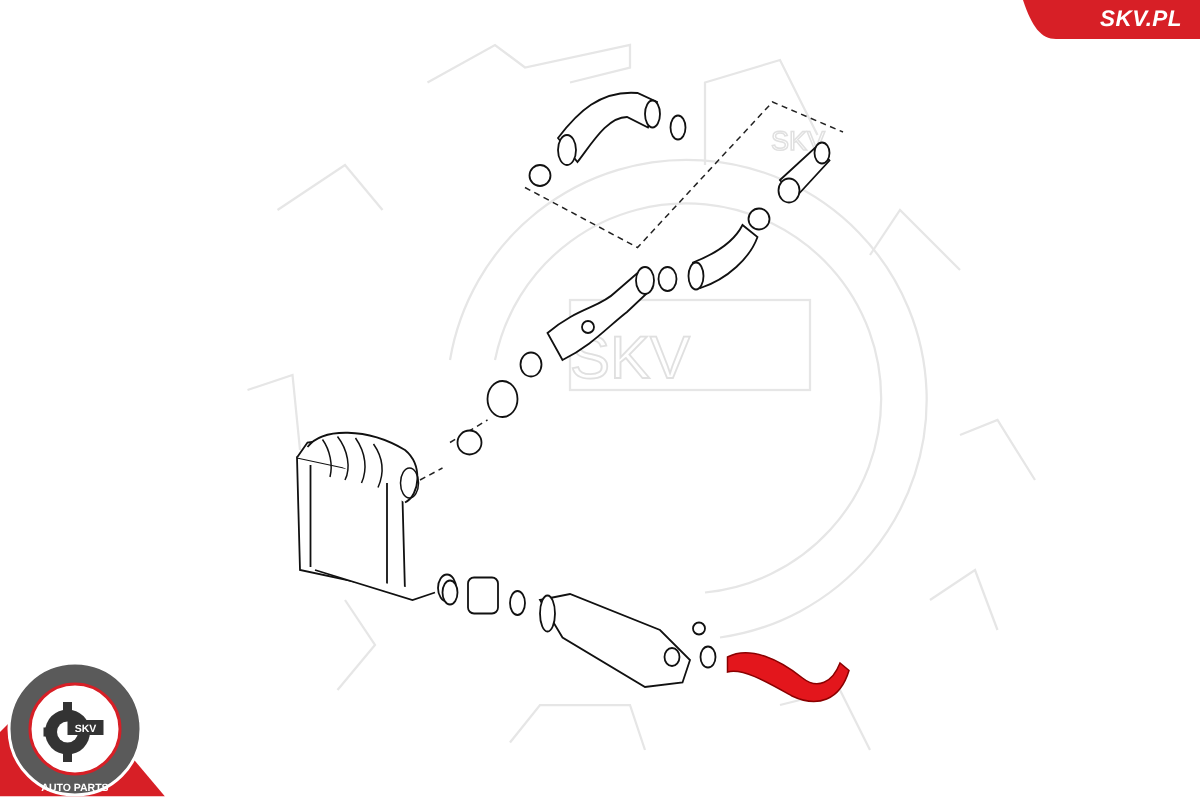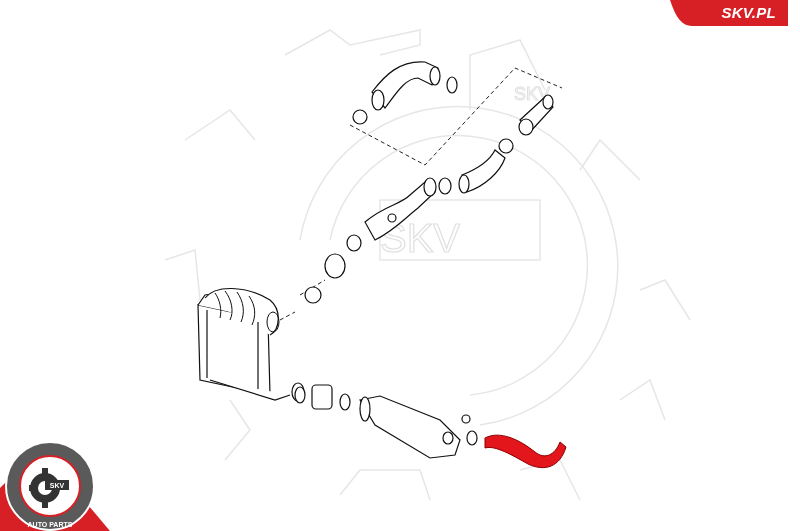--- a/index.html
+++ b/index.html
@@ -1,17 +1,17 @@
 <!DOCTYPE html>
 <html><head>
 <meta charset="utf-8">
 <style>
   html, body { margin:0; padding:0; background:#ffffff; }
   body { width:800px; height:531px; position:relative; overflow:hidden; font-family:"Liberation Sans", sans-serif; }
-  .brand-tab { position:absolute; right:12px; top:0; width:118px; height:26px; }
+  .brand-tab { position:absolute; right:0; top:0; width:118px; height:26px; }
   .brand-tab svg { position:absolute; left:0; top:0; }
   .brand-text { position:absolute; right:12px; top:4px; color:#fff; font-weight:bold; font-style:italic; font-size:15px; letter-spacing:0.3px; font-family:"Liberation Sans", sans-serif; }
   .diagram { position:absolute; left:0; top:0; width:800px; height:531px; }
   .badge { position:absolute; left:0; top:428px; width:110px; height:103px; }
 </style>
 </head>
 <body>
 
 <svg class="diagram" width="800" height="531" viewBox="0 0 800 531">
 

